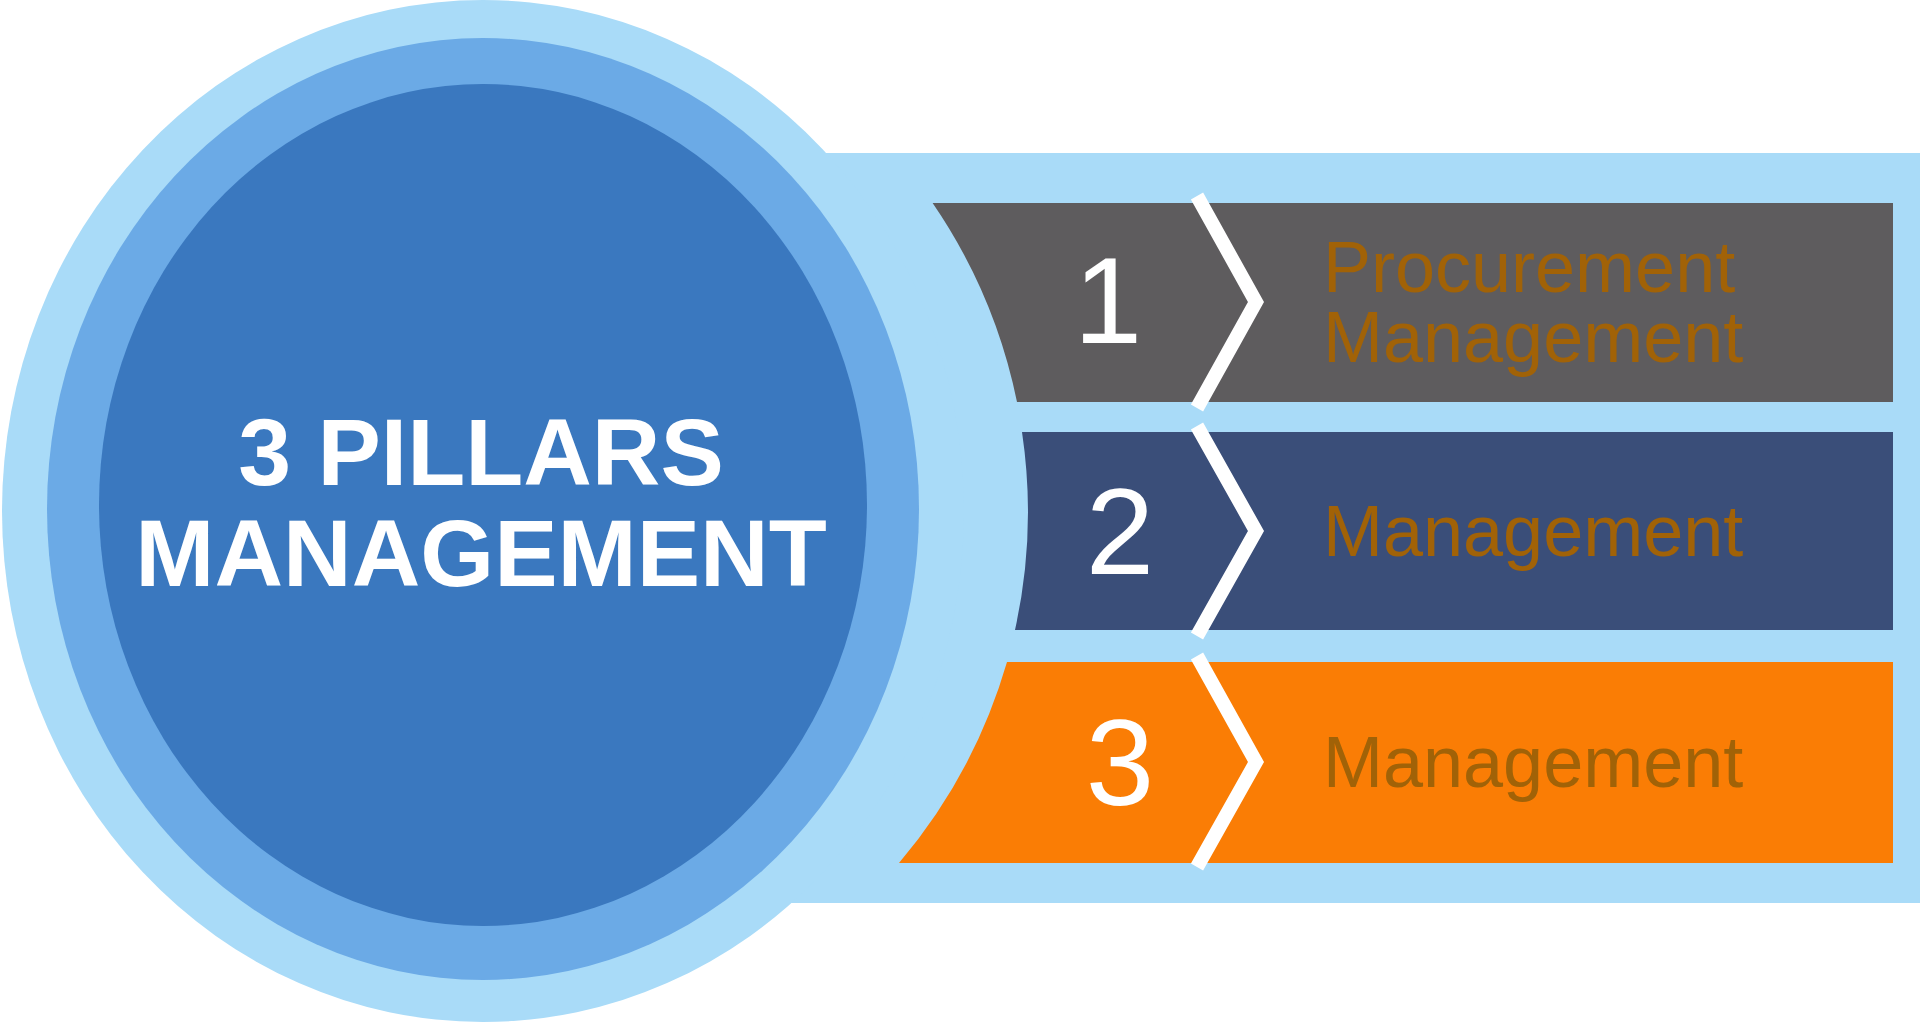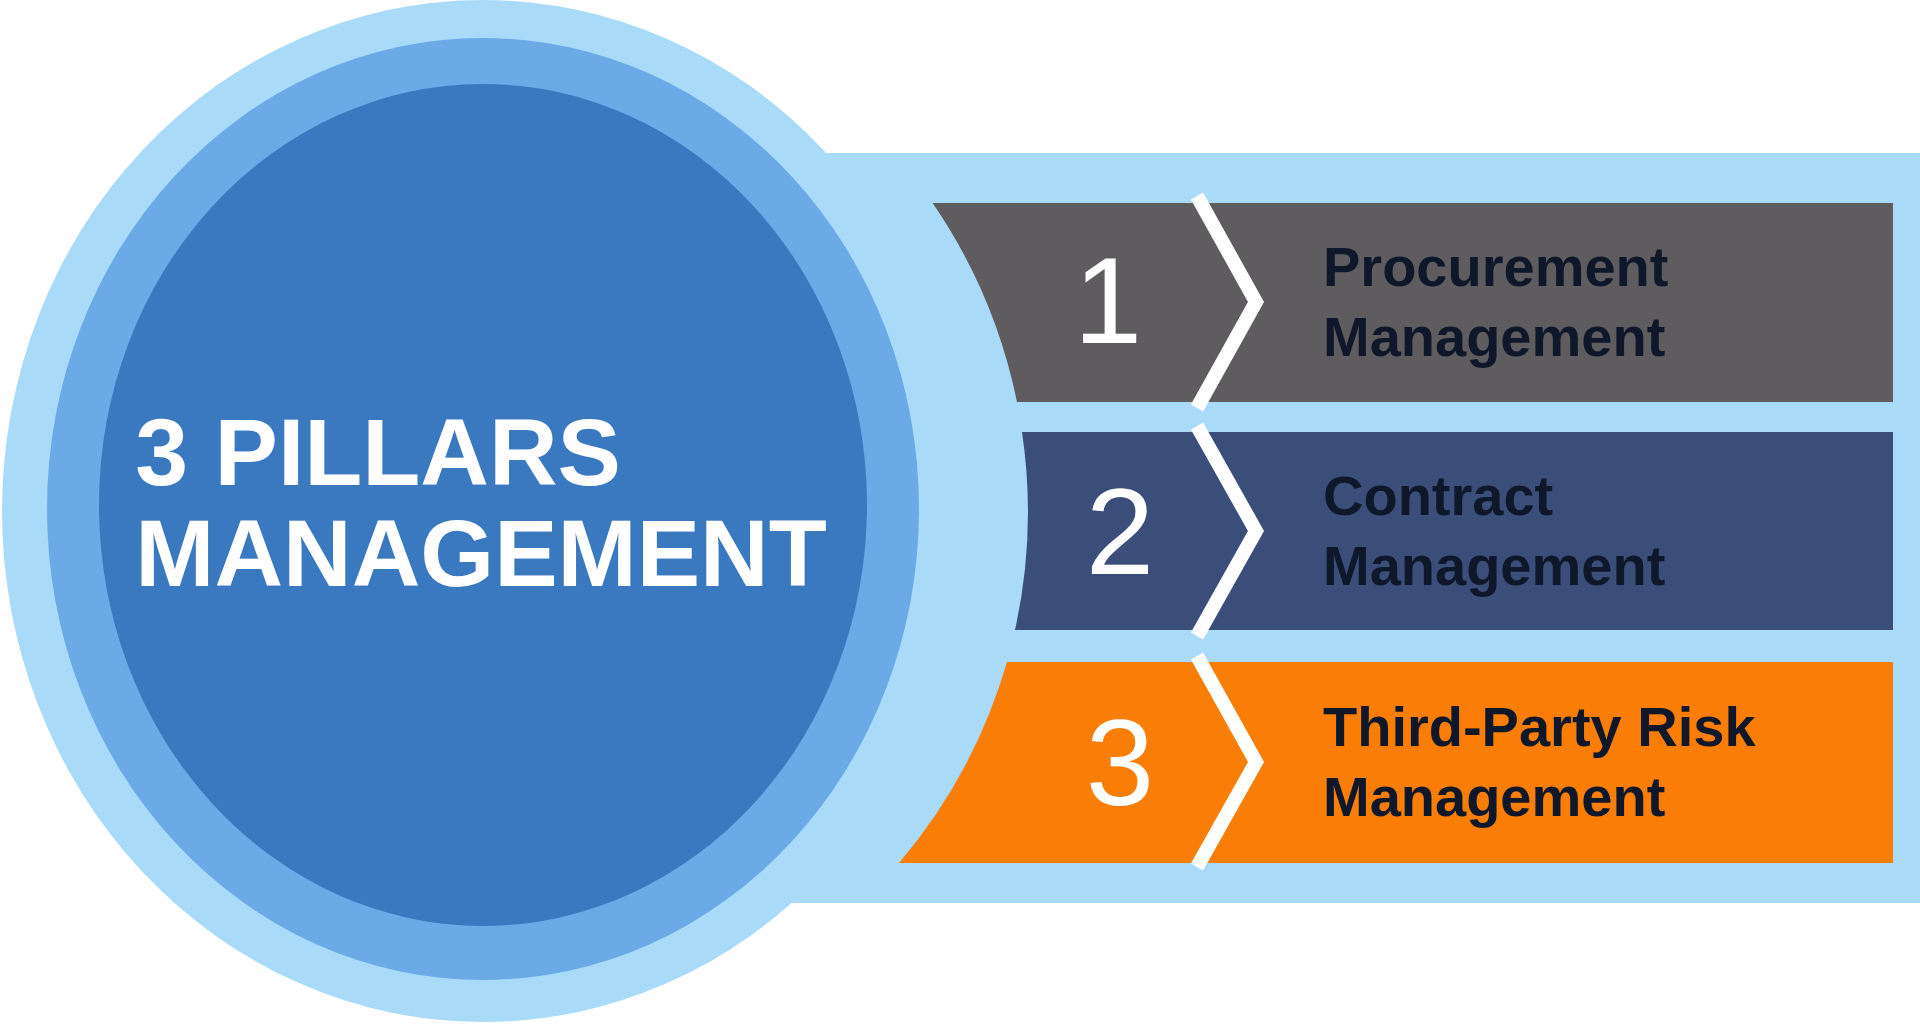--- a/index.html
+++ b/index.html
@@ -11,21 +11,21 @@
     overflow: hidden;
     font-family: "Liberation Sans", sans-serif;
   }
   .stage svg { position: absolute; left: 0; top: 0; }
 
   .circle-title {
     position: absolute;
     left: 481px;
     top: 503px;
     transform: translate(-50%, -50%);
-    text-align: left;
+    text-align: center;
     color: #ffffff;
     font-weight: bold;
     font-size: 95px;
     line-height: 101px;
     letter-spacing: 0px;
     white-space: nowrap;
   }
 
   .pillar-number {
     position: absolute;
@@ -37,23 +37,23 @@
     white-space: nowrap;
   }
   .pillar-number.n1 { left: 1108px; top: 300px; }
   .pillar-number.n2 { left: 1120px; top: 531px; }
   .pillar-number.n3 { left: 1120px; top: 762px; }
 
   .pillar-label {
     position: absolute;
     left: 1323px;
     transform: translateY(-50%);
-    color: #0f172a;
-    font-weight: bold;
-    font-size: 56px;
+    color: #a16207;
+    font-weight: normal;
+    font-size: 72px;
     line-height: 70px;
     white-space: nowrap;
   }
   .pillar-label.l1 { top: 302px; }
   .pillar-label.l2 { top: 531px; }
   .pillar-label.l3 { top: 762px; }
 </style>
 </head>
 <body>
 
@@ -85,21 +85,19 @@
 
   <div class="pillar-number n1">1</div>
   <div class="pillar-number n2">2</div>
   <div class="pillar-number n3">3</div>
 
   <div class="pillar-label l1">
     <div>Procurement</div>
     <div>Management</div>
   </div>
   <div class="pillar-label l2">
-    <div>Contract</div>
     <div>Management</div>
   </div>
   <div class="pillar-label l3">
-    <div>Third-Party Risk</div>
     <div>Management</div>
   </div>
 
 </div>
 
 </body></html>

